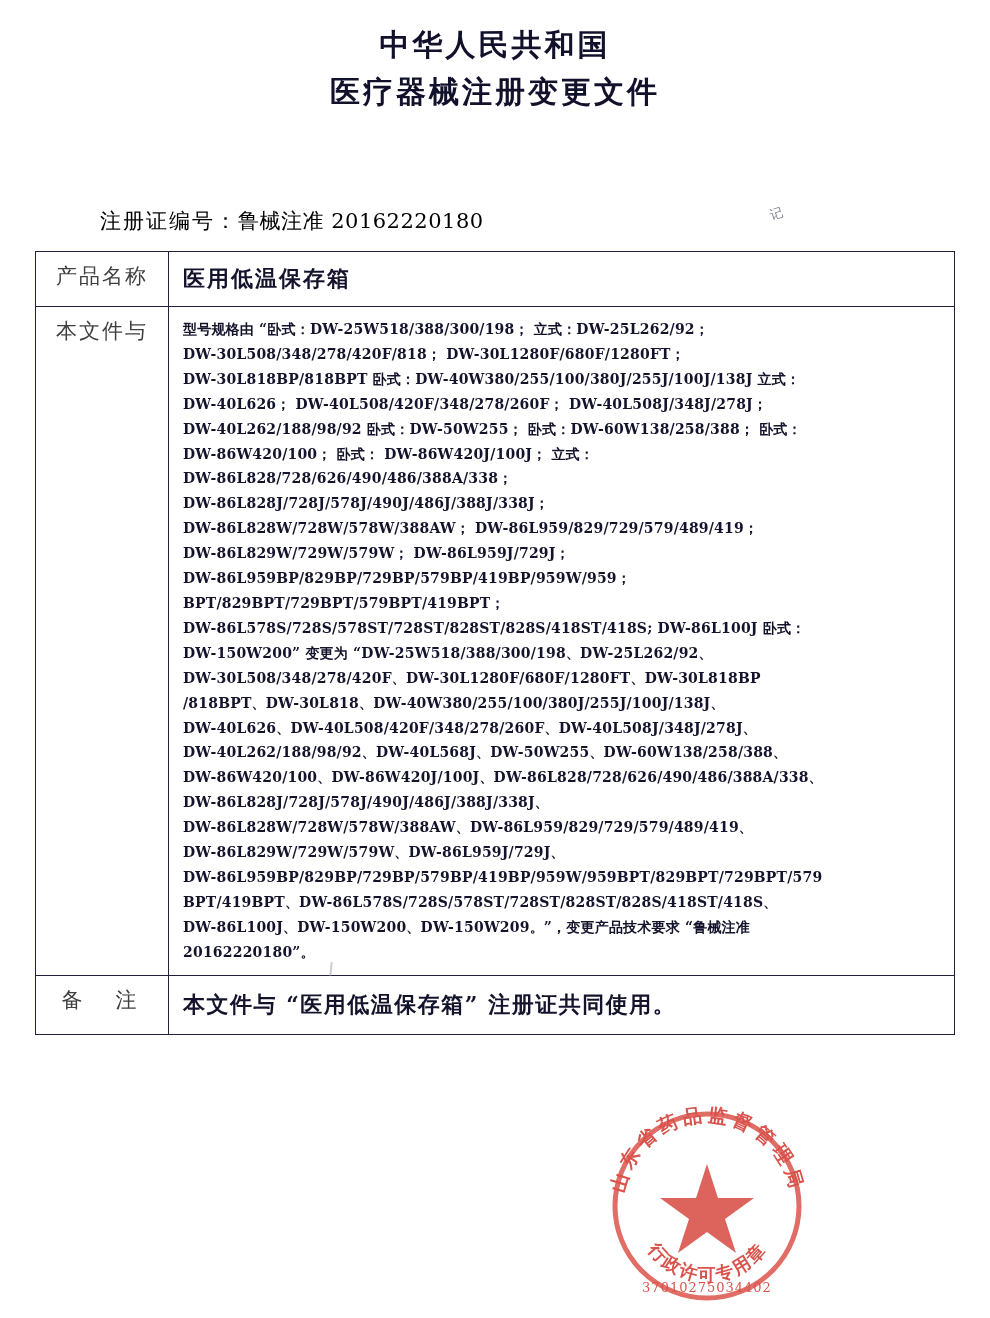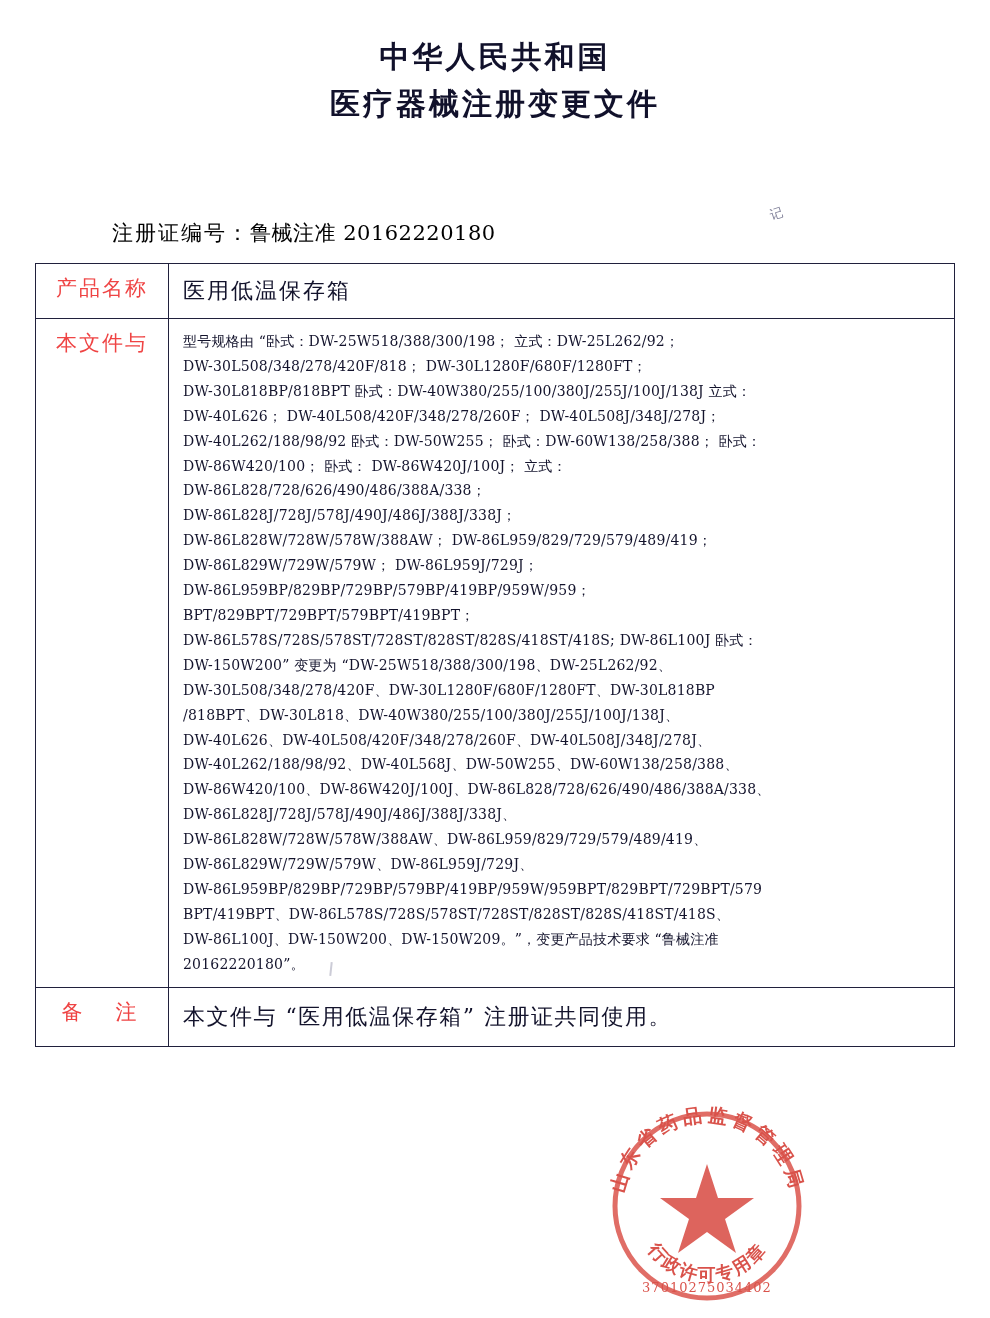--- a/index.html
+++ b/index.html
@@ -11,21 +11,21 @@
     width: 990px;
     height: 1318px;
     position: relative;
     font-family: "Liberation Serif", "DejaVu Serif", serif;
     color: #1a1a2e;
     overflow: hidden;
   }
   .page {
     position: absolute;
     inset: 0;
-    padding: 12px;
+    padding: 0;
   }
   .title-block {
     text-align: center;
     padding-top: 22px;
   }
   .title-line {
     font-size: 30px;
     font-weight: bold;
     letter-spacing: 3px;
     line-height: 1.55;
@@ -53,28 +53,29 @@
     border: 1px solid #20203c;
     vertical-align: top;
     padding: 0;
   }
   .label-cell {
     width: 132px;
     text-align: center;
     font-size: 21px;
     letter-spacing: 2px;
     font-family: "DejaVu Serif", "Liberation Serif", serif;
-    color: #ef4444;
+    color: #404040;
     vertical-align: middle;
   }
   .label-cell .inner { padding: 10px 4px; line-height: 1.4; }
   .value-cell {
     font-size: 20px;
     letter-spacing: 0.2px;
     color: #13132c;
+    font-weight: bold;
   }
   .value-cell .inner { padding: 10px 12px 10px 14px; }
   .row-product .value-cell .inner {
     font-size: 22px;
     letter-spacing: 2px;
     padding: 12px 12px 12px 14px;
     font-family: "DejaVu Serif", "Liberation Serif", serif;
   }
   .content-body {
     font-size: 14px;

